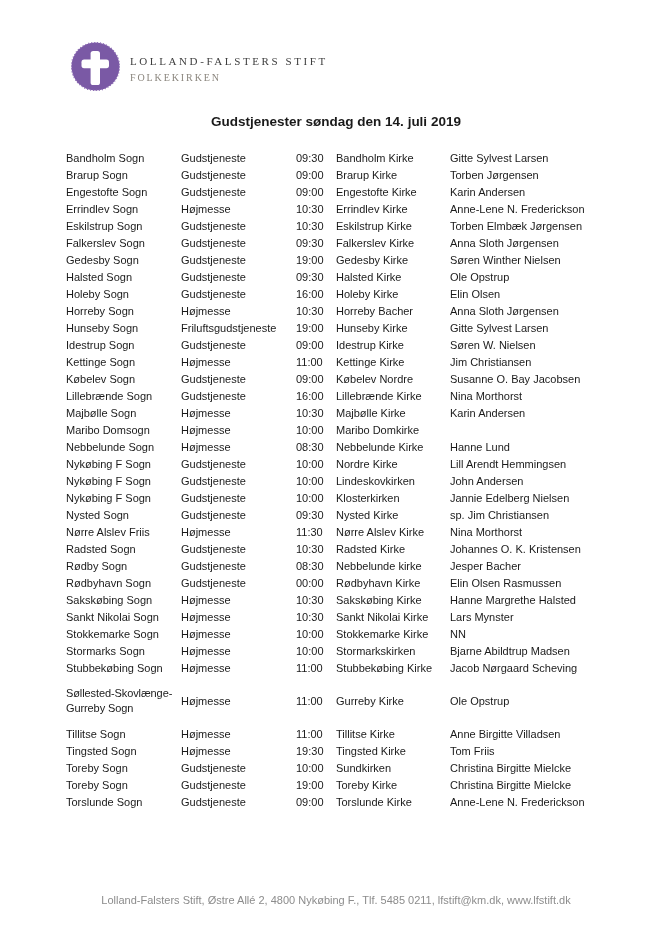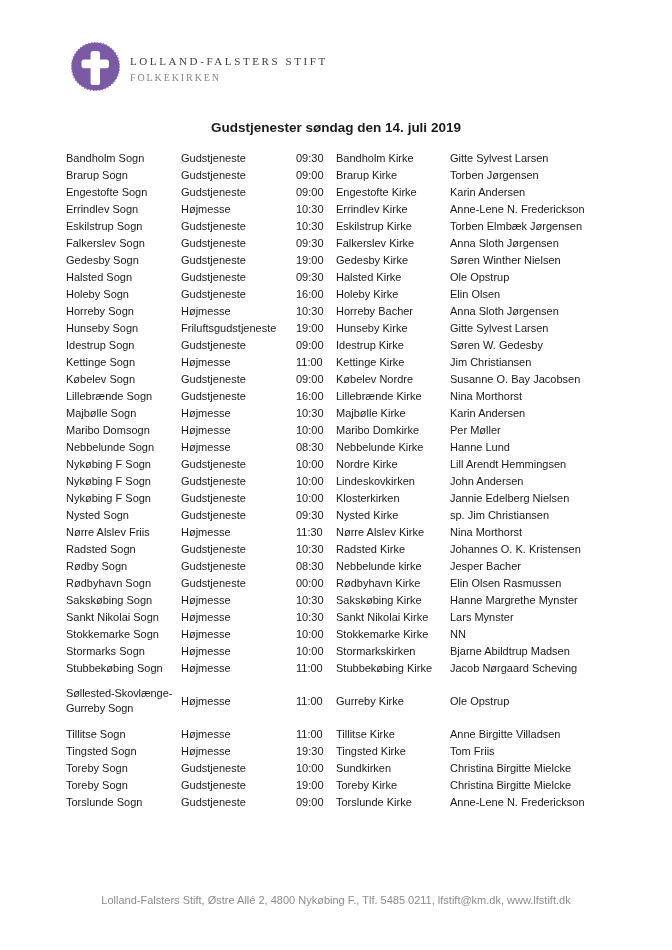--- a/index.html
+++ b/index.html
@@ -19,21 +19,21 @@
     font-family:"Liberation Serif",serif;
     font-size:11px;letter-spacing:2.6px;color:#3e3e3e;white-space:nowrap;
   }
   .org-sub{
     font-family:"Liberation Serif",serif;
     font-size:10px;letter-spacing:1.9px;color:#8b867e;margin-top:5px;white-space:nowrap;
   }
   
   .title{
     position:absolute;top:110px;left:0;right:0;
-    margin:10px;text-align:center;
+    margin:4px;text-align:center;
     font-size:13.5px;font-weight:bold;color:#1a1a1a;
   }
   
   .svc-table{
     position:absolute;left:66px;top:150px;width:546px;
     font-size:11px;font-weight:normal;color:#1a1a1a;
   }
   .row{display:flex;height:17px;line-height:17px;white-space:nowrap;}
   .c{flex:0 0 auto;overflow:visible;}
   .c.sogn{width:115px;}
@@ -152,21 +152,21 @@
       <span class="c type">Friluftsgudstjeneste</span>
       <span class="c time">19:00</span>
       <span class="c kirke">Hunseby Kirke</span>
       <span class="c person">Gitte Sylvest Larsen</span>
     </div>
       <div class="row">
       <span class="c sogn">Idestrup Sogn</span>
       <span class="c type">Gudstjeneste</span>
       <span class="c time">09:00</span>
       <span class="c kirke">Idestrup Kirke</span>
-      <span class="c person">Søren W. Gedesby</span>
+      <span class="c person">Søren W. Nielsen</span>
     </div>
       <div class="row">
       <span class="c sogn">Kettinge Sogn</span>
       <span class="c type">Højmesse</span>
       <span class="c time">11:00</span>
       <span class="c kirke">Kettinge Kirke</span>
       <span class="c person">Jim Christiansen</span>
     </div>
       <div class="row">
       <span class="c sogn">Købelev Sogn</span>
@@ -187,21 +187,20 @@
       <span class="c type">Højmesse</span>
       <span class="c time">10:30</span>
       <span class="c kirke">Majbølle Kirke</span>
       <span class="c person">Karin Andersen</span>
     </div>
       <div class="row">
       <span class="c sogn">Maribo Domsogn</span>
       <span class="c type">Højmesse</span>
       <span class="c time">10:00</span>
       <span class="c kirke">Maribo Domkirke</span>
-      <span class="c person">Per Møller</span>
     </div>
       <div class="row">
       <span class="c sogn">Nebbelunde Sogn</span>
       <span class="c type">Højmesse</span>
       <span class="c time">08:30</span>
       <span class="c kirke">Nebbelunde Kirke</span>
       <span class="c person">Hanne Lund</span>
     </div>
       <div class="row">
       <span class="c sogn">Nykøbing F Sogn</span>
@@ -257,21 +256,21 @@
       <span class="c type">Gudstjeneste</span>
       <span class="c time">00:00</span>
       <span class="c kirke">Rødbyhavn Kirke</span>
       <span class="c person">Elin Olsen Rasmussen</span>
     </div>
       <div class="row">
       <span class="c sogn">Sakskøbing Sogn</span>
       <span class="c type">Højmesse</span>
       <span class="c time">10:30</span>
       <span class="c kirke">Sakskøbing Kirke</span>
-      <span class="c person">Hanne Margrethe Mynster</span>
+      <span class="c person">Hanne Margrethe Halsted</span>
     </div>
       <div class="row">
       <span class="c sogn">Sankt Nikolai Sogn</span>
       <span class="c type">Højmesse</span>
       <span class="c time">10:30</span>
       <span class="c kirke">Sankt Nikolai Kirke</span>
       <span class="c person">Lars Mynster</span>
     </div>
       <div class="row">
       <span class="c sogn">Stokkemarke Sogn</span>

